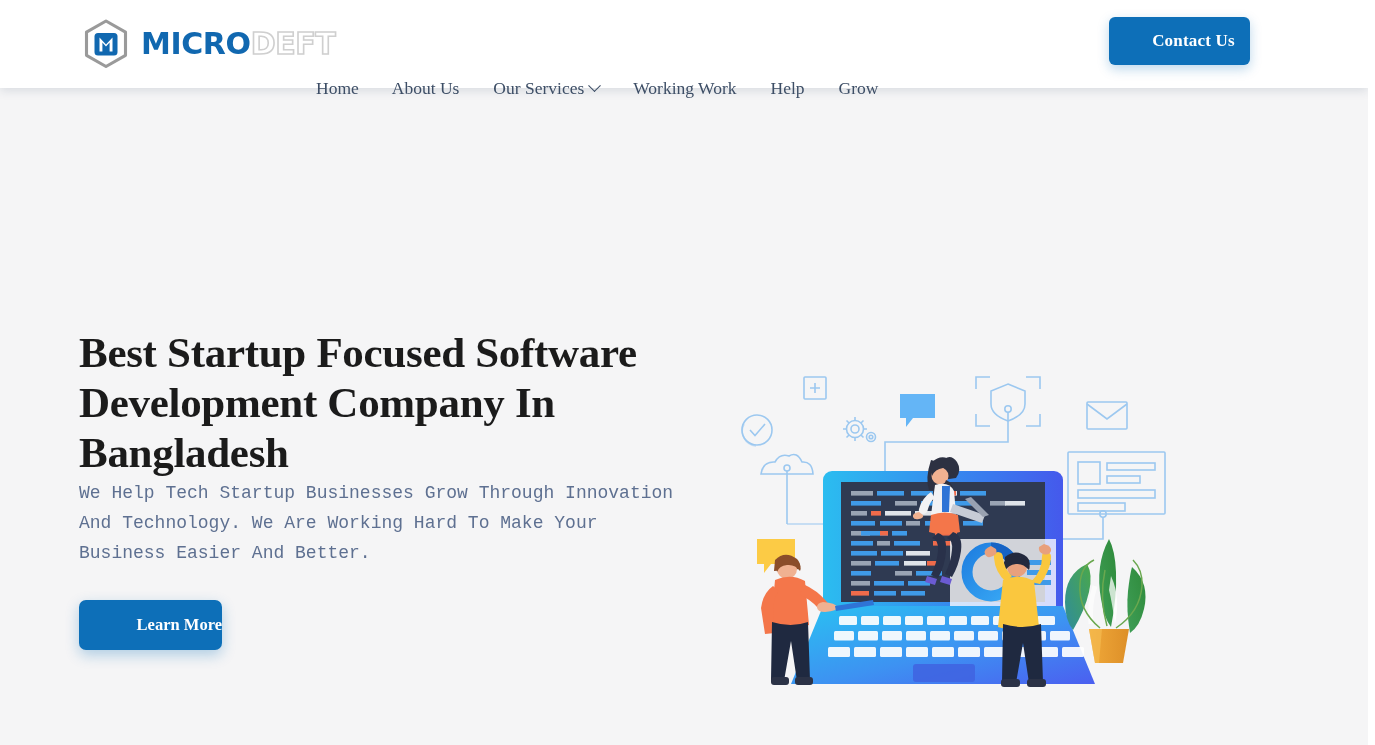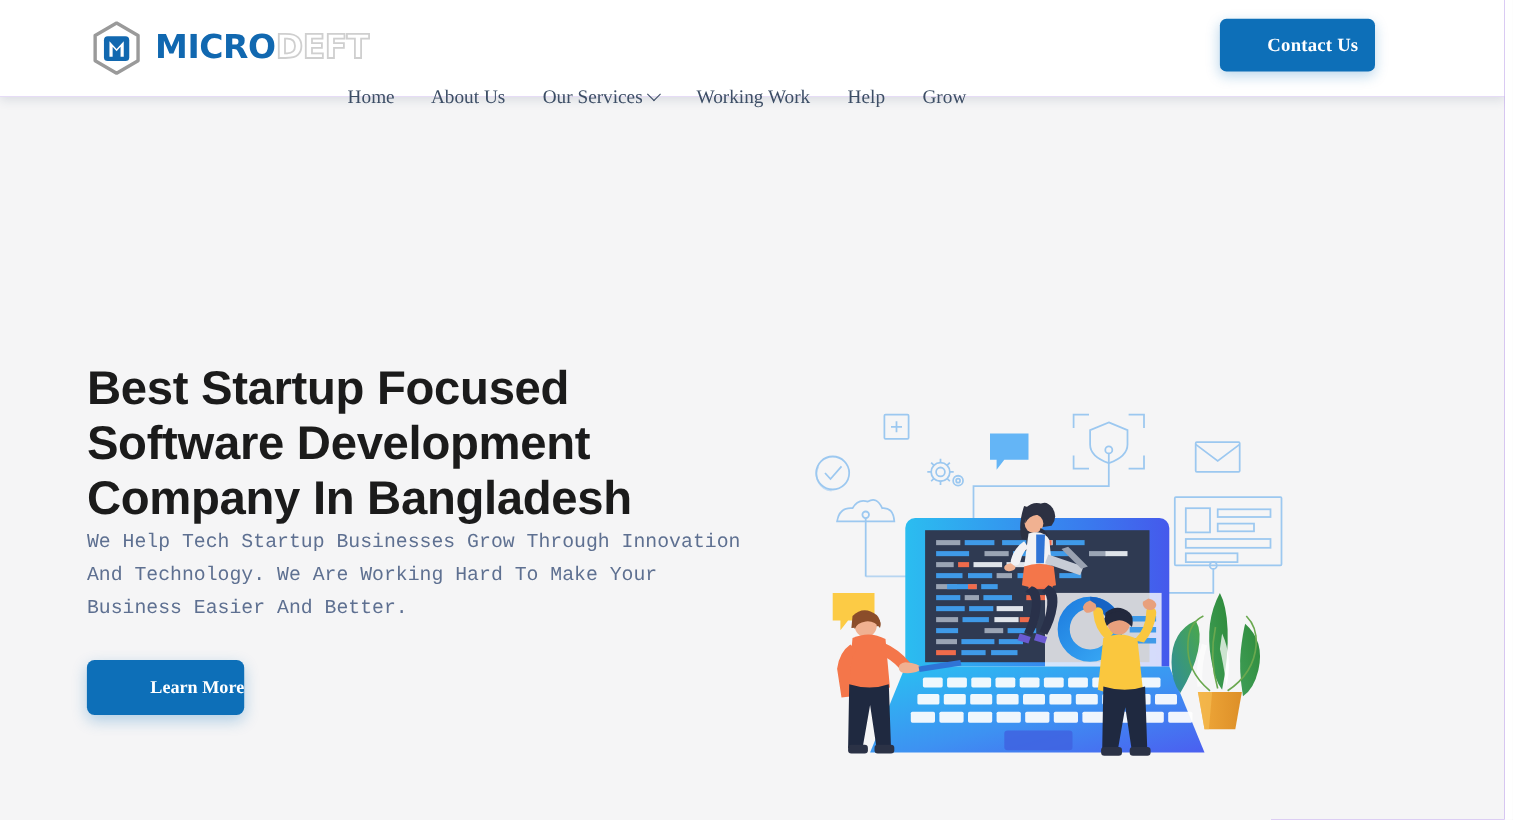--- a/index.html
+++ b/index.html
@@ -11,21 +11,21 @@
   }
   #page {
     position: relative;
     width: 1375px; height: 745px;
     background: #ffffff;
   }
   
   .viewport {
     position: absolute; left: 0; top: 0;
     width: 1368px; height: 745px;
-    background: #6d28d9;
+    background: #e5e5e5;
     overflow: hidden;
   }
   .scrollbar-track {
     position: absolute; right: 0; top: 0;
     width: 7px; height: 745px;
     background: #ffffff;
   }
   
   .site-header {
     position: absolute; left: 0; top: 0;
@@ -103,21 +103,21 @@
   .hero {
     position: absolute; left: 0; top: 88px;
     width: 1368px; height: 657px;
     background: #f5f5f6;
   }
   .hero-copy {
     position: absolute; left: 79px; top: 240px;
     width: 640px;
   }
   .hero-title {
-    font-family: Liberation Sans, sans-serif;
+    font-family: Liberation Serif, serif;
     font-weight: 700;
     font-size: 43px;
     line-height: 50px;
     letter-spacing: -0.3px;
     color: #1b1b1b;
     width: 625px;
   }
   .hero-sub {
     width: 600px;
     font-size: 18px;

